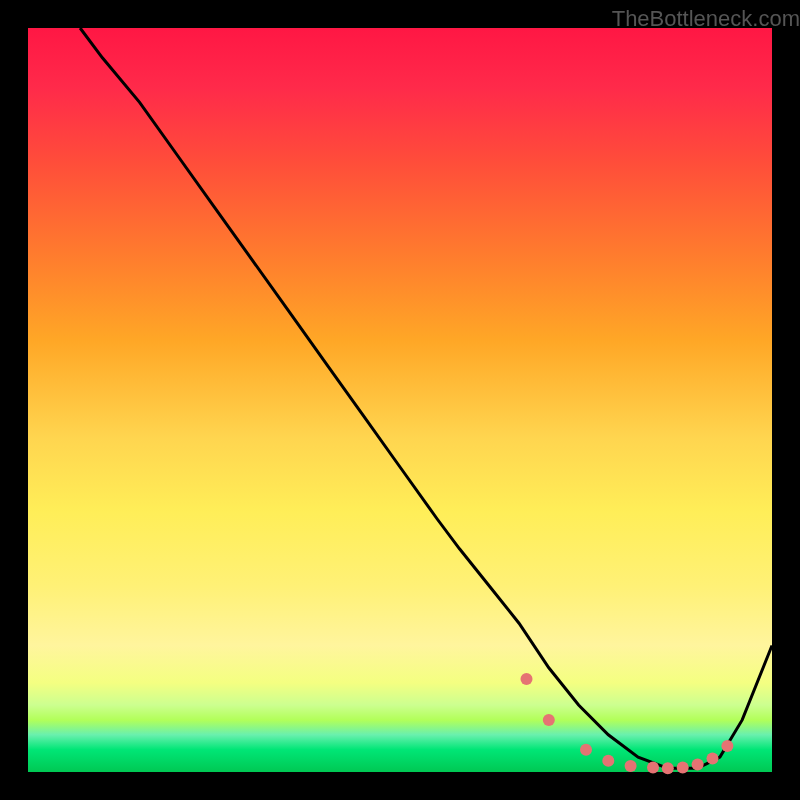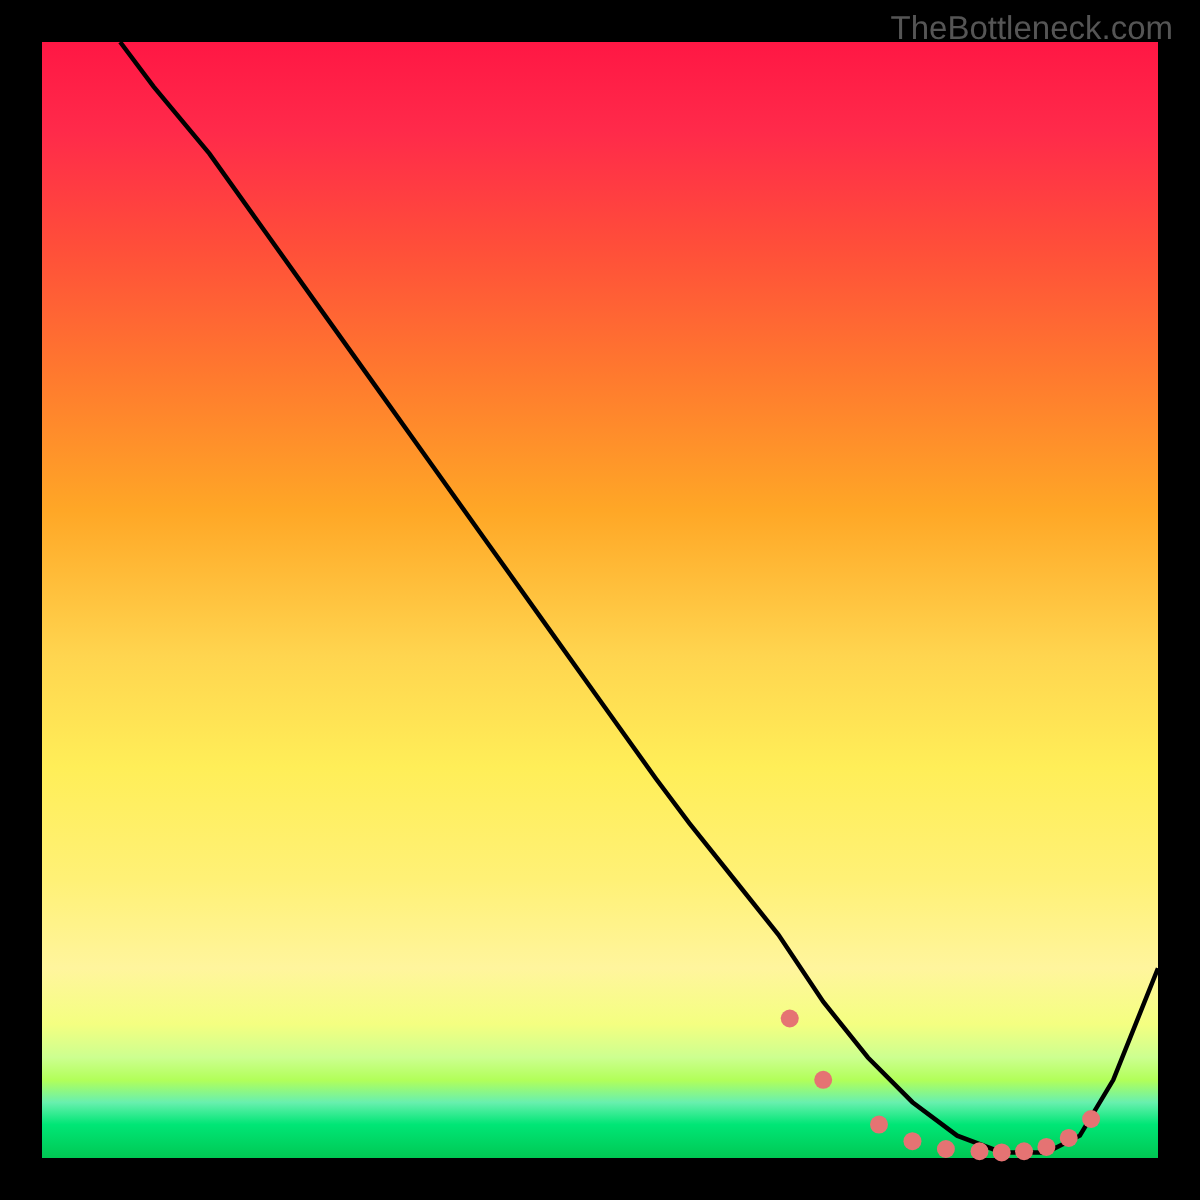--- a/index.html
+++ b/index.html
@@ -6,21 +6,21 @@
   body {
     width: 800px;
     height: 800px;
     background: #000;
     position: relative;
     font-family: Arial, sans-serif;
   }
   .watermark {
     position: absolute;
     top: 6px;
-    right: 18px;
+    right: 0;
     color: #555;
     font-size: 22px;
     font-weight: 500;
     z-index: 10;
   }
   .plot-area {
     position: absolute;
     left: 28px;
     top: 28px;
     width: 744px;

